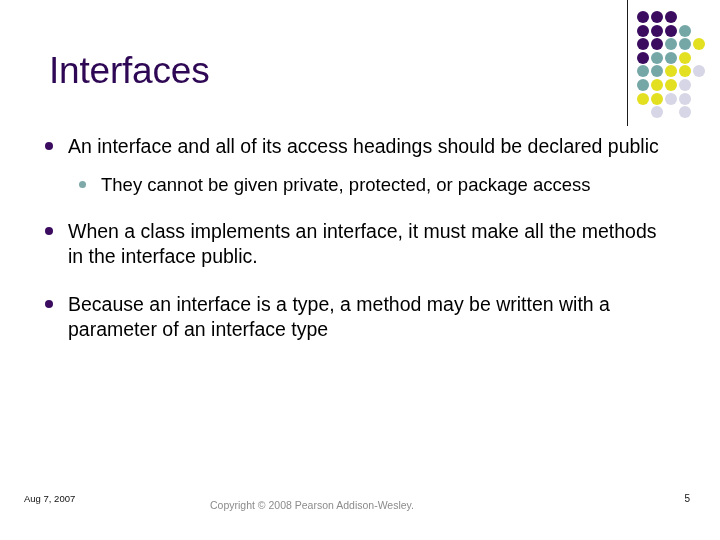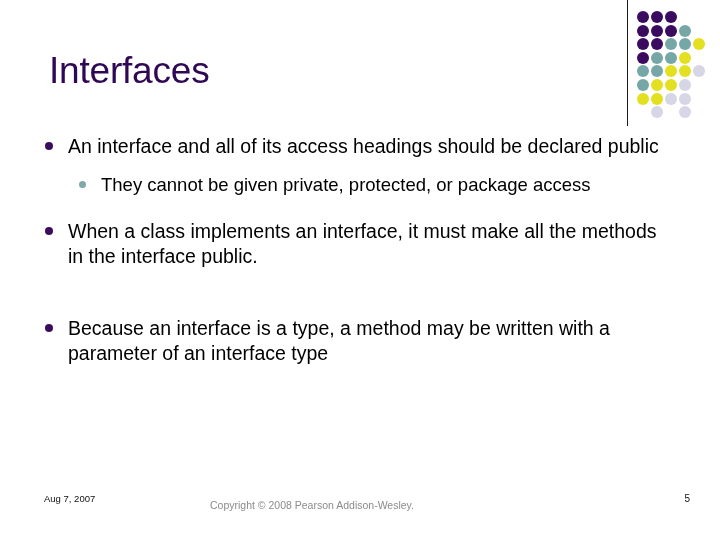--- a/index.html
+++ b/index.html
@@ -108,26 +108,26 @@
     position: absolute;
     left: 11px;
     top: 8px;
     width: 7px;
     height: 7px;
     border-radius: 50%;
     background: #7FA8A8;
   }
   .bullet-l2 > .bullet-text { display: block; }
 
-  .gap-lg { margin-bottom: 46px; }
+  .gap-lg { margin-bottom: 22px; }
 
   
   #footer-date {
     position: absolute;
-    left: 44px;
+    left: 24px;
     top: 493px;
     font-size: 9.5px;
     line-height: 12px;
     color: #111111;
   }
   #footer-copyright {
     position: absolute;
     left: 0;
     top: 498px;
     width: 624px;

